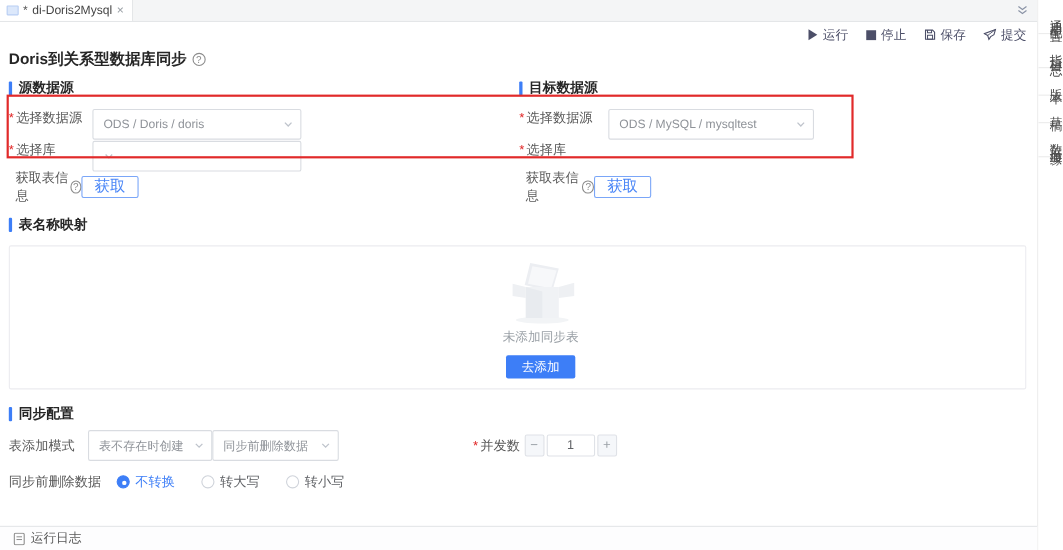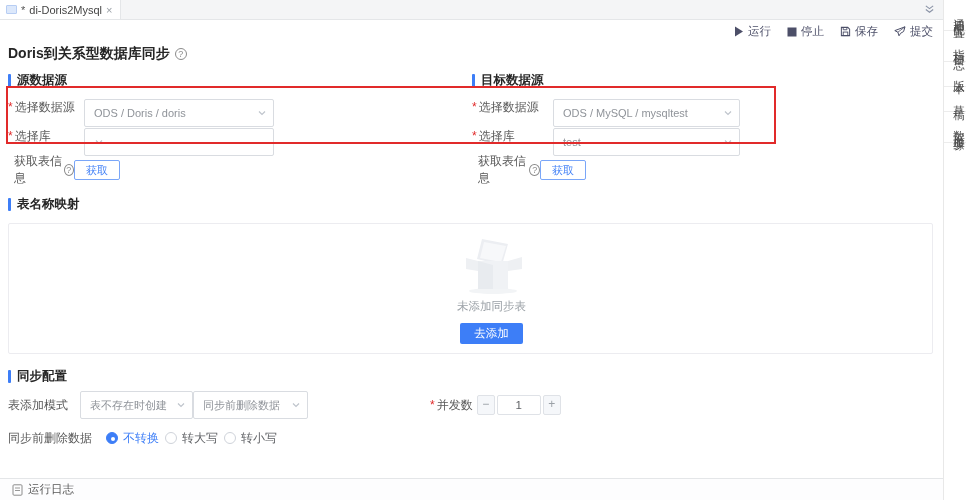--- a/index.html
+++ b/index.html
@@ -31,21 +31,21 @@
   .sec-bar { width:3px; height:13px; background:#3d7ef7; border-radius:1px; }
   .sec-title { font-weight:bold; font-size:12.5px; color:#262626; }
 
   .frow { display:flex; height:20px; margin-bottom:9px; }
   .flabel { width:76px; color:#595959; font-size:12px; flex:none; }
   .req { color:#e12a2a; margin-right:2px; }
   .select { width:190px; height:28px; border:1px solid #d9dce1; border-radius:2px; background:#fff; display:flex; align-items:center; padding:0 6px 0 9px; color:#8f9399; font-size:11px; cursor:pointer; }
   .select .val { flex:1; white-space:nowrap; overflow:hidden; }
   .fetch-row { display:flex; align-items:center; margin-top:12px; height:20px; }
   .fetch-label { display:flex; align-items:center; gap:0; width:66px; padding-left:6px; color:#595959; flex:none; }
-  .btn-outline { height:20px; padding:0 11px; background:#fff; border:1px solid #7aa6f8; border-radius:2px; color:#4a86f7; font-size:11px; cursor:pointer; font-family:Liberation Mono, monospace; }
+  .btn-outline { height:20px; padding:0 11px; background:#fff; border:1px solid #7aa6f8; border-radius:2px; color:#4a86f7; font-size:14px; cursor:pointer; font-family:Liberation Mono, monospace; }
 
   .annotation-box { position:absolute; left:6px; top:66px; width:770px; height:58px; border:2px solid #e12a2a; pointer-events:none; z-index:5; }
 
   .map-head { margin-top:16px; }
   .map-toolbar { display:flex; align-items:center; height:22px; margin-bottom:14px; padding-right:10px; }
   .map-count { width:80px; padding-left:6px; color:#595959; flex:none; font-size:11.5px; }
   .search-input { flex:1; height:22px; border:1px solid #dcdfe6; border-radius:2px; padding:0 8px; font-size:11px; color:#333; font-family:inherit; outline:none; }
   .search-input::placeholder { color:#c3c7ce; }
   .btn-batch { height:22px; padding:0 8px; margin-left:8px; background:#f6f7f9; border:1px solid #e0e3e8; border-radius:2px; color:#bcc0c8; font-size:11.5px; display:flex; align-items:center; gap:4px; cursor:not-allowed; font-family:inherit; }
   .btn-add { margin-left:8px; height:22px; }
@@ -56,21 +56,21 @@
   .btn-primary { margin-top:9px; height:21px; padding:0 14px; background:#3d7ef7; color:#fff; border:none; border-radius:2px; font-size:11.5px; cursor:pointer; font-family:inherit; }
 
   .sync-head { margin-top:14px; }
   .cfg-row { display:flex; align-items:center; height:20px; margin-bottom:13px; }
   .cfg-label { color:#595959; flex:none; }
   .sel-sm { width:113px; }
   .stepper { display:flex; align-items:center; gap:2px; margin-left:4px; }
   .step-btn { width:18px; height:20px; background:#f5f7fa; border:1px solid #dfe2e7; border-radius:2px; color:#9aa0a6; font-size:12px; line-height:17px; text-align:center; cursor:pointer; }
   .step-input { width:44px; height:20px; border:1px solid #dfe2e7; border-radius:2px; text-align:center; font-size:11.5px; color:#606266; font-family:inherit; outline:none; }
   .radio-row { margin-bottom:0; }
-  .radio-group { display:flex; align-items:center; gap:6px; margin-left:14px; }
+  .radio-group { display:flex; align-items:center; gap:24px; margin-left:14px; }
   .radio-item { display:flex; align-items:center; gap:5px; color:#606266; cursor:pointer; }
   .radio { width:12px; height:12px; border-radius:50%; border:1px solid #cfd3da; background:#fff; position:relative; flex:none; }
   .radio-item.checked .radio { background:#3d7ef7; border-color:#3d7ef7; }
   .radio-item.checked .radio::after { content:""; position:absolute; left:4px; top:4px; width:4px; height:4px; border-radius:50%; background:#fff; }
   .radio-item.checked .rlabel { color:#3d7ef7; }
 
   .bottombar { height:22px; border-top:1px solid #e4e6e8; background:#fdfdfe; display:flex; align-items:center; gap:5px; padding-left:12px; color:#595959; font-size:11.5px; flex:none; }
 
   
   .sidebar { width:22px; background:#fff; display:flex; flex-direction:column; flex:none; }
@@ -180,26 +180,20 @@
             <span class="flabel" style="width:81px;"><span class="req">*</span><span>选择数据源</span></span>
             <div class="select" style="width:187px;">
               <span class="val">ODS / MySQL / mysqltest</span>
               <svg width="10" height="10" viewBox="0 0 10 10">
                   <polyline points="2,3.5 5,6.5 8,3.5" fill="none" stroke="#bfc4cc" stroke-width="1.2"></polyline>
                 </svg>
             </div>
           </div>
           <div class="frow">
             <span class="flabel" style="width:81px;"><span class="req">*</span><span>选择库</span></span>
-            <div class="select" style="width:187px;">
-              <span class="val">test</span>
-              <svg width="10" height="10" viewBox="0 0 10 10">
-                  <polyline points="2,3.5 5,6.5 8,3.5" fill="none" stroke="#bfc4cc" stroke-width="1.2"></polyline>
-                </svg>
-            </div>
           </div>
           <div class="fetch-row">
             <span class="fetch-label" style="width:68px;">
               <span>获取表信息</span>
               <span class="help">?</span>
             </span>
             <button class="btn-outline">获取</button>
           </div>
         </div>
       </div>

